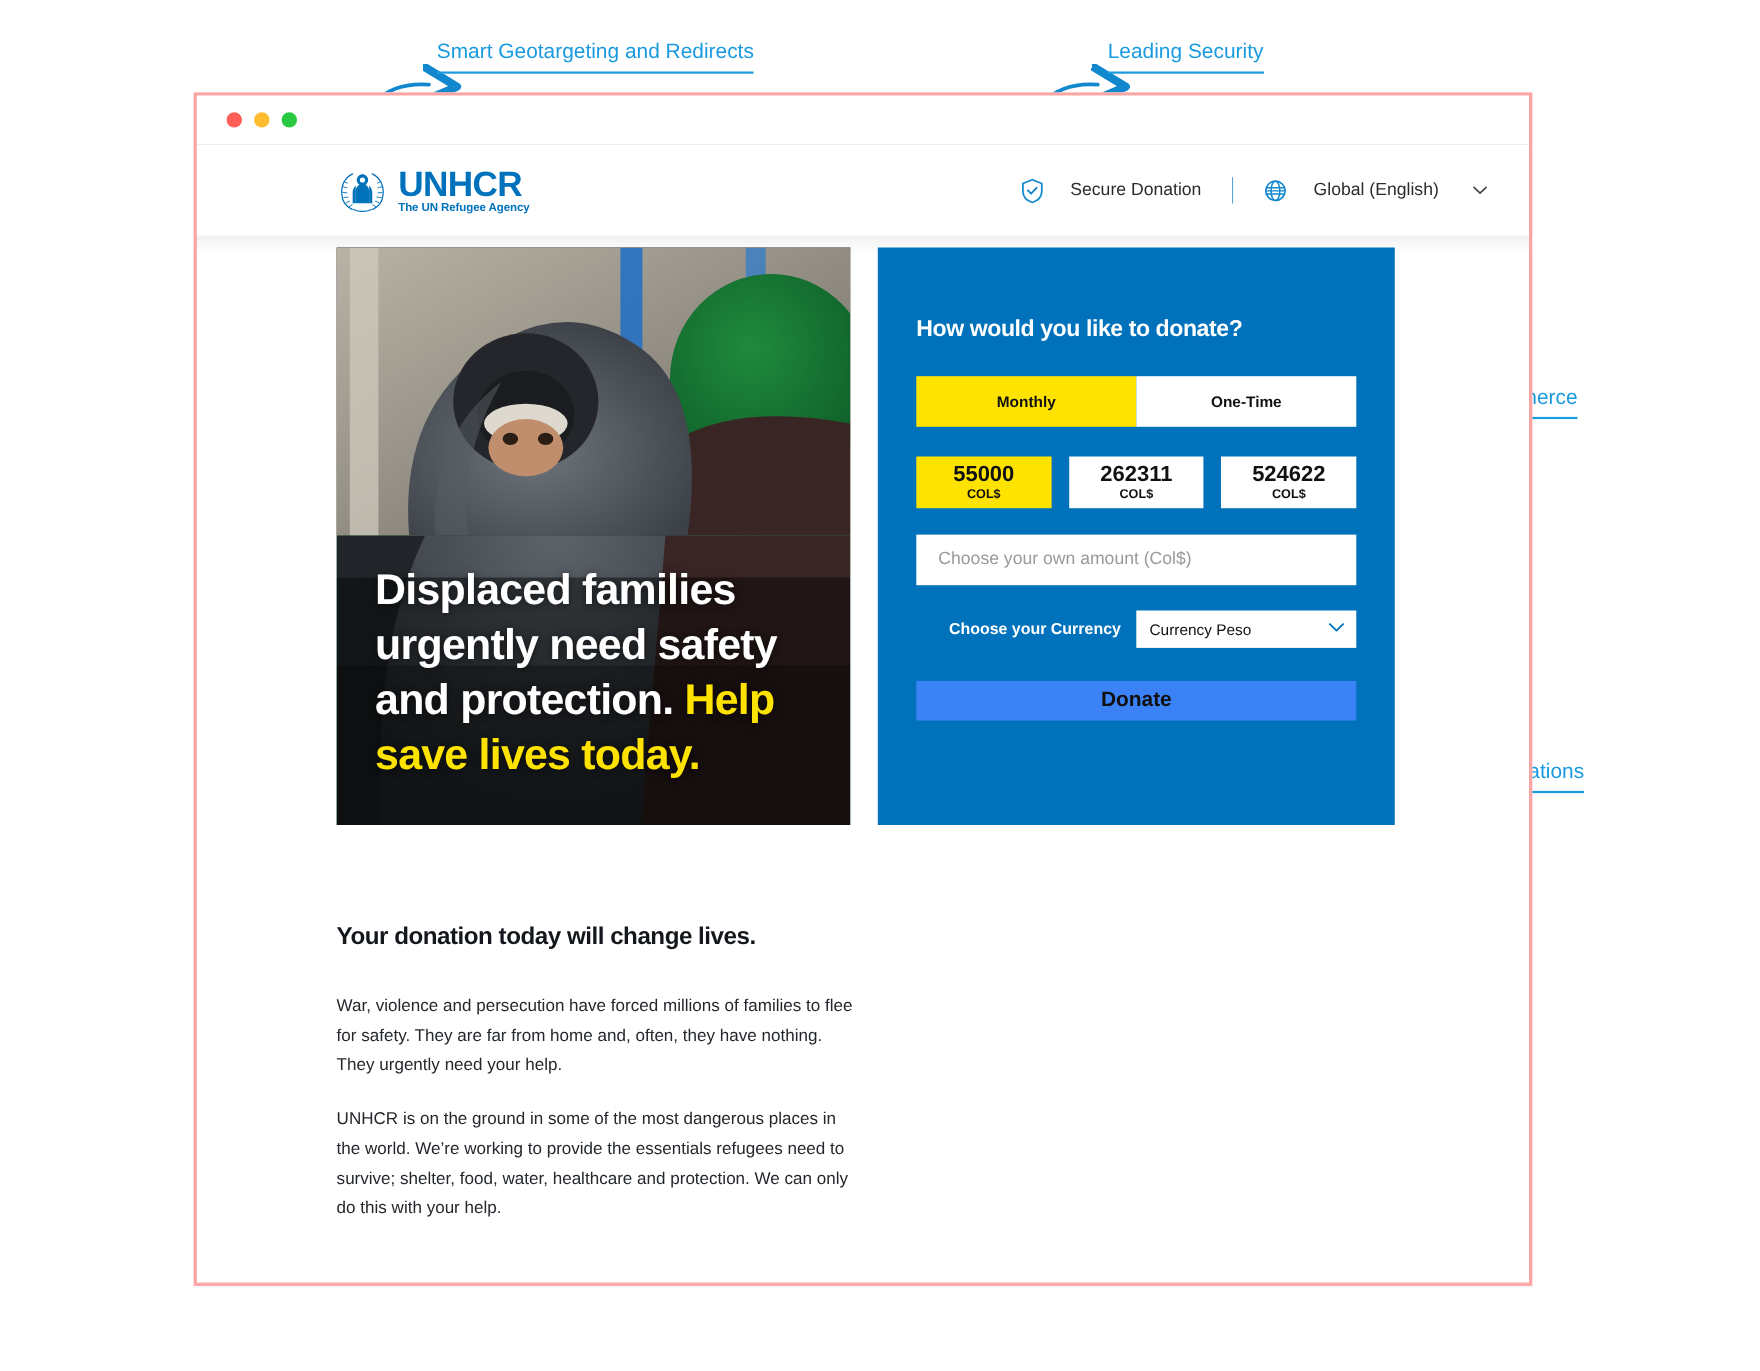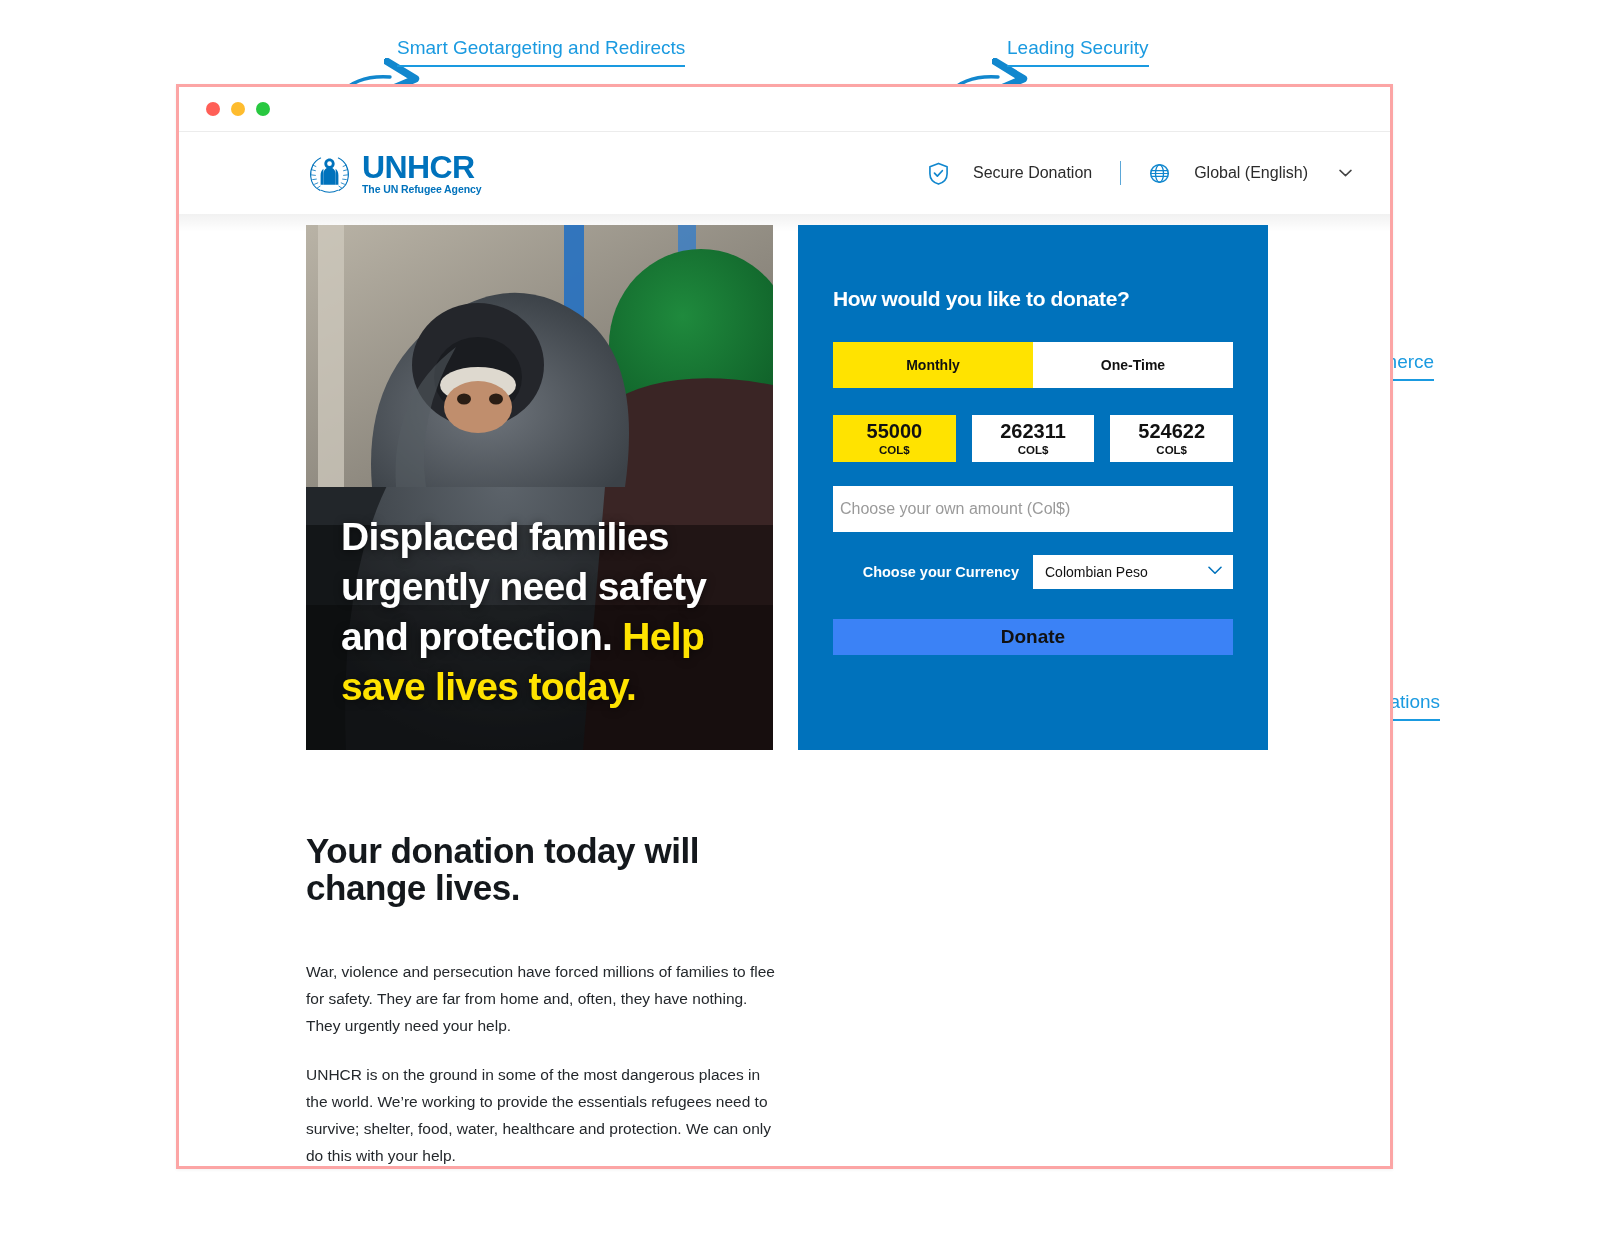--- a/index.html
+++ b/index.html
@@ -134,21 +134,21 @@
     flex:1; height:47px; background:#fff; border:none; cursor:pointer;
     display:flex; flex-direction:column; align-items:center; justify-content:center;
     font-family:"Liberation Sans", sans-serif; line-height:1.05;
   }
   .amount-btn.active { background:#ffe300; }
   .amount-value { font-size:20px; font-weight:bold; color:#111; }
   .amount-cur { font-size:11.5px; font-weight:bold; color:#111; margin-top:2px; }
 
   .custom-amount {
     width:100%; height:46px; border:none; background:#fff;
-    padding:0 7px; font-size:16px; color:#111;
+    padding:0 20px; font-size:16px; color:#111;
     font-family:"Liberation Sans", sans-serif;
     margin-bottom:23px;
   }
   .custom-amount::placeholder { color:#9a9a9a; }
 
   .currency-row {
     display:flex; align-items:center; justify-content:flex-end;
     gap:14px; margin-bottom:30px;
   }
   .currency-label { color:#fff; font-size:14.5px; font-weight:bold; }
@@ -163,23 +163,23 @@
     width:100%; height:36px; background:#3b82f6; border:none; cursor:pointer;
     font-size:19px; font-weight:bold; color:#111;
     font-family:"Liberation Sans", sans-serif;
   }
 
   
   .content {
     position:absolute; left:127px; top:700px; width:470px;
   }
   .content h2 {
-    font-size:35px; font-weight:bold; color:#14181c;
+    font-size:22px; font-weight:bold; color:#14181c;
     line-height:37px; letter-spacing:-.45px;
-    margin-bottom:52px;
+    margin-bottom:32px;
   }
   .content p {
     font-size:15.5px; line-height:27px; color:#24282c;
     margin-bottom:22px;
   }
 </style>
 </head>
 <body>
 
 <svg class="anno-arrow" style="left:310px; top:60px;" width="90" height="100" viewBox="0 0 90 100">
@@ -358,21 +358,21 @@
             <span class="amount-value">524622</span>
             <span class="amount-cur">COL$</span>
           </button>
         </div>
 
         <input class="custom-amount" type="text" placeholder="Choose your own amount (Col$)" value="" style="">
 
         <div class="currency-row">
           <span class="currency-label">Choose your Currency</span>
           <div class="currency-select">
-            <span>Colombian Peso</span>
+            <span>Currency Peso</span>
             <svg class="chev" width="14" height="9" viewBox="0 0 14 9">
               <path d="M1 1.3L7 7.2 13 1.3" fill="none" stroke="#0072bc" stroke-width="1.6" stroke-linecap="round" stroke-linejoin="round"></path>
             </svg>
           </div>
         </div>
 
         <button class="donate-btn">Donate</button>
       </div>
     </div>
 

